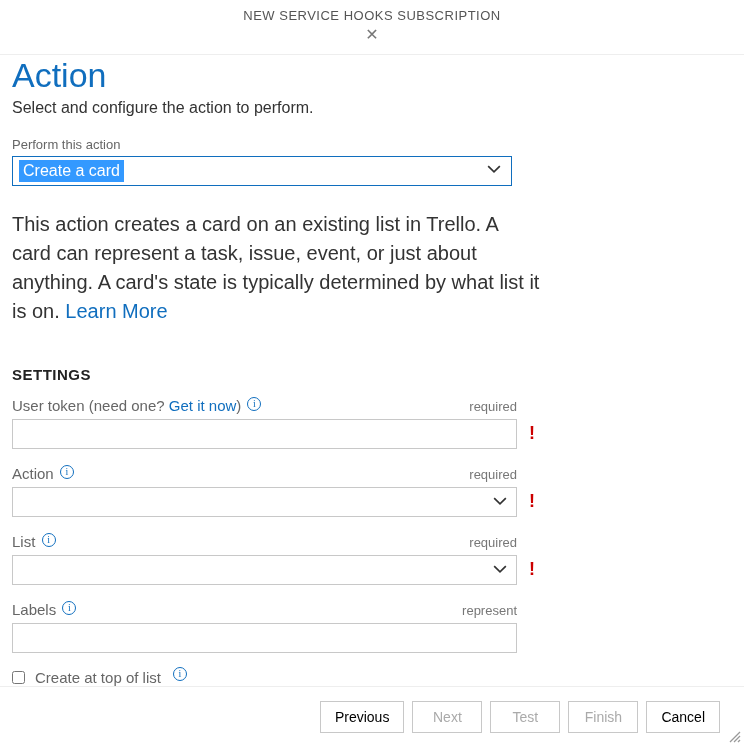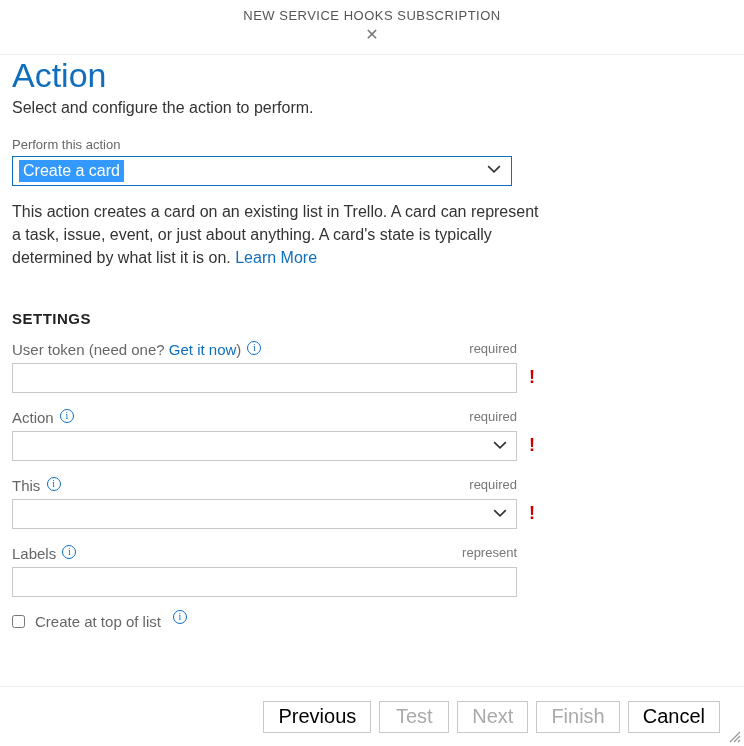--- a/index.html
+++ b/index.html
@@ -77,44 +77,44 @@
       background: #3399ff;
       color: #fff;
       padding: 2px 4px;
       margin-left: 6px;
     }
     .select-main .chev {
       padding: 0 10px;
       color: #333;
     }
     .action-desc {
-      font-size: 16px;
-      color: #333;
-      margin-top: 14px;
+      font-size: 20px;
+      color: #333;
+      margin-top: 24px;
       line-height: 1.45;
       max-width: 530px;
     }
     .action-desc a { color: #106ebe; text-decoration: none; }
     .settings-heading {
       font-weight: 700;
       font-size: 15px;
       letter-spacing: 0.5px;
       margin-top: 40px;
       margin-bottom: 14px;
       color: #222;
     }
     .form-row {
       width: 505px;
       margin-bottom: 16px;
       position: relative;
     }
     .row-label-line {
       display: flex;
       justify-content: space-between;
-      align-items: flex-start;
+      align-items: center;
       margin-bottom: 4px;
     }
     .row-label {
       font-size: 15px;
       color: #666;
     }
     .row-label a { color: #106ebe; text-decoration: none; }
     .info-icon {
       display: inline-flex;
       align-items: center;
@@ -188,21 +188,21 @@
       align-items: center;
       padding: 0 24px;
       gap: 8px;
     }
     .footer button {
       min-width: 70px;
       height: 32px;
       border: 1px solid #c8c8c8;
       background: #fff;
       font-family: inherit;
-      font-size: 20px;
+      font-size: 14px;
       padding: 0 14px;
       cursor: pointer;
     }
     .footer button:disabled {
       color: #aaa;
       cursor: default;
     }
     .resize-grip {
       position: absolute;
       right: 2px;
@@ -278,21 +278,21 @@
       <svg class="chev-svg" viewBox="0 0 12 12">
           <path d="M1 3.5 L6 8.5 L11 3.5" fill="none" stroke="#333" stroke-width="1.4"></path>
         </svg>
     </span>
     <span class="bang">!</span>
   </div>
 
   <div class="form-row">
     <div class="row-label-line">
       <span class="row-label">
-        <span>This</span>
+        <span>List</span>
         <span class="info-icon">i</span>
       </span>
       <span class="req-text">required</span>
     </div>
     <input class="select-input" type="text" value="" style="">
     <span class="select-chev">
       <svg class="chev-svg" viewBox="0 0 12 12">
           <path d="M1 3.5 L6 8.5 L11 3.5" fill="none" stroke="#333" stroke-width="1.4"></path>
         </svg>
     </span>
@@ -313,20 +313,20 @@
   <label class="checkbox-row">
     <input type="checkbox" style="">
     <span>Create at top of list</span>
     <span class="info-icon">i</span>
   </label>
 
 </div>
 
 <div class="footer">
   <button>Previous</button>
+  <button disabled="">Next</button>
   <button disabled="">Test</button>
-  <button disabled="">Next</button>
   <button disabled="">Finish</button>
   <button>Cancel</button>
   <svg class="resize-grip" viewBox="0 0 14 14">
     <path d="M2 12 L12 2 M6 12 L12 6 M10 12 L12 10" stroke="#999" stroke-width="1.3" fill="none"></path>
   </svg>
 </div>
 
 </body></html>

